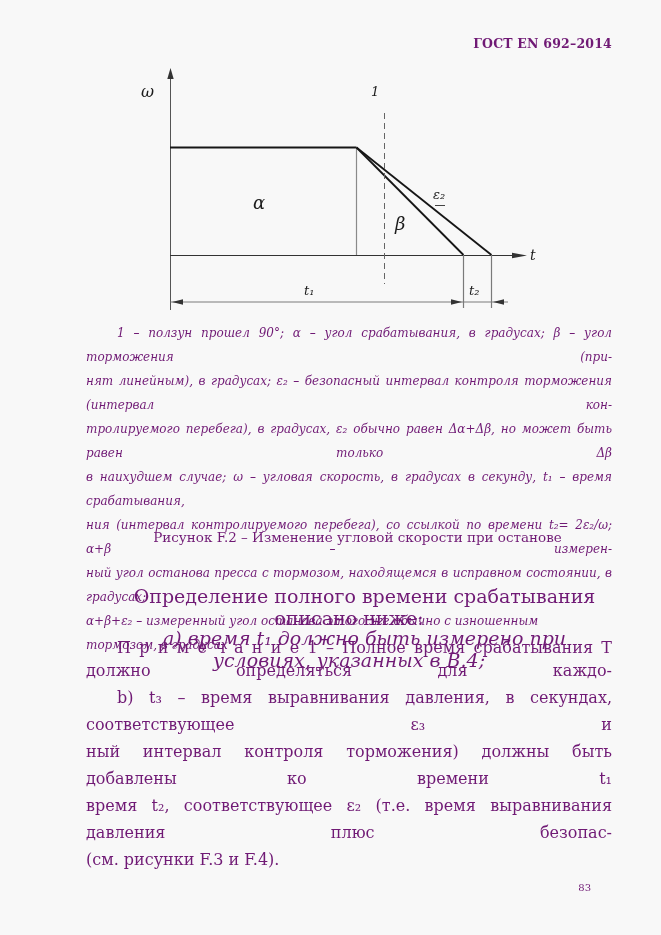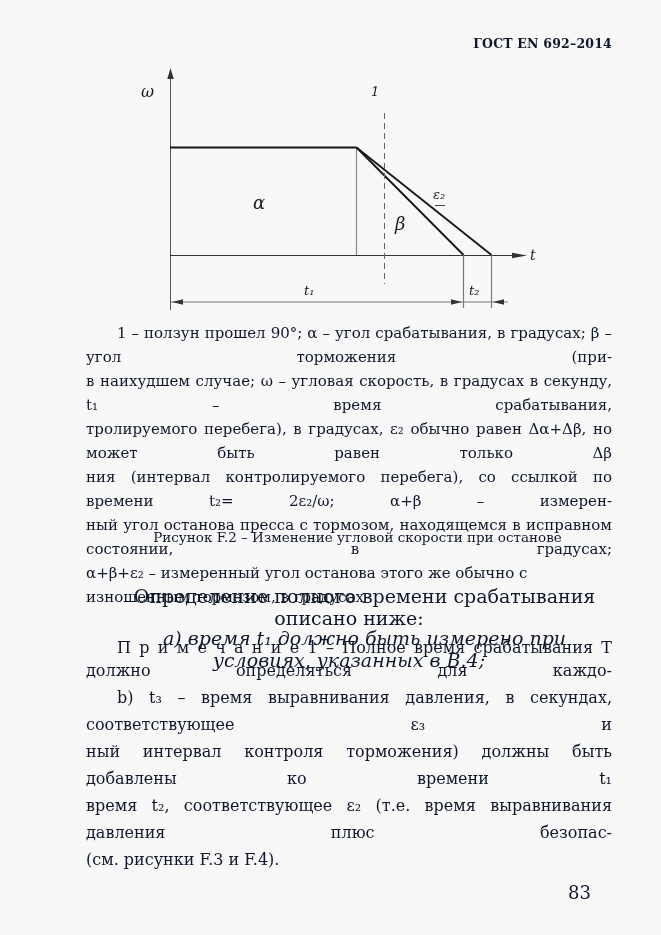--- a/index.html
+++ b/index.html
@@ -1,49 +1,49 @@
 <!DOCTYPE html>
 <html><head>
 <meta charset="utf-8">
 <style>
   html,body { margin:0; padding:0; }
   .page {
     position:relative; width:661px; height:935px;
     background:#f8f8f8; overflow:hidden;
     font-family:"DejaVu Serif","Liberation Serif",serif;
-    color:#0f172a;
+    color:#701a75;
   }
   .hdr {
     position:absolute; top:36px; left:0; right:49px;
     text-align:right; font-weight:bold; font-size:12.5px; letter-spacing:.2px;
   }
   .diagram-svg { position:absolute; top:0; left:0; }
   .dlab { font-style:italic; fill:#1c1c1c; }
   .figcap-block {
     position:absolute; left:86px; width:526px; top:321px;
-    font-size:15px; line-height:24px;
+    font-size:12px; line-height:24px;font-style:italic;
   }
   .jline { text-align:justify; text-align-last:justify; }
   .figcap-title {
     position:absolute; top:529px; left:0; width:661px;
     text-align:center; font-size:13.5px;padding-left:27px;
   }
   .body-line { position:absolute; left:86px; width:526px; font-size:19px;text-align:center; }
   .indent { text-indent:31px; }
   .note-block {
     position:absolute; left:86px; width:526px; top:636px;
     font-size:16px; line-height:23px;
   }
   .p3-block {
     position:absolute; left:86px; width:526px; top:684px;
     font-size:16px; line-height:27px;
   }
   .pagenum {
     position:absolute; top:882px; left:0; right:70px;
-    text-align:right; font-size:18px;
+    text-align:right; font-size:10px;
   }
 </style>
 </head>
 <body>
 
 <div class="page">
 
   <div class="hdr">ГОСТ EN 692–2014</div>
 
   <svg class="diagram-svg" width="661" height="320" viewBox="0 0 661 320">
@@ -78,22 +78,23 @@
     <text x="253" y="209" class="dlab" font-size="18">α</text>
     <text x="395" y="230" class="dlab" font-size="18">β</text>
     <text x="433" y="199" class="dlab" font-size="13">ε₂</text>
     <text x="530" y="260" class="dlab" font-size="14">t</text>
     <text x="304" y="295" class="dlab" font-size="13">t₁</text>
     <text x="469" y="295" class="dlab" font-size="13">t₂</text>
   </svg>
 
   <div class="figcap-block">
     <div class="jline indent">1 – ползун прошел 90°; α – угол срабатывания, в градусах; β – угол торможения (при-</div>
+    <div class="jline">нят линейным), в градусах; ε₂ – безопасный интервал контроля торможения (интервал кон-</div>
+    <div class="jline">тролируемого перебега), в градусах, ε₂ обычно равен Δα+Δβ, но может быть равен только Δβ</div>
     <div class="jline">в наихудшем случае; ω – угловая скорость,  в градусах в секунду, t₁ – время срабатывания,</div>
-    <div class="jline">тролируемого перебега), в градусах, ε₂ обычно равен Δα+Δβ, но может быть равен только Δβ</div>
     <div class="jline">ния (интервал контролируемого перебега), со ссылкой по времени t₂= 2ε₂/ω; α+β – измерен-</div>
     <div class="jline">ный угол останова пресса с тормозом, находящемся в исправном состоянии, в градусах;</div>
     <div>α+β+ε₂ – измеренный угол останова этого же обычно с изношенным тормозом, в градусах</div>
   </div>
 
   <div class="figcap-title">Рисунок F.2 – Изменение угловой скорости при останове</div>
 
   <div class="body-line indent" style="top:585px;">Определение полного времени срабатывания описано ниже:</div>
   <div class="body-line indent" style="top:627px;font-style:italic;">a) время t₁ должно быть измерено при условиях, указанных в В.4;</div>
 

